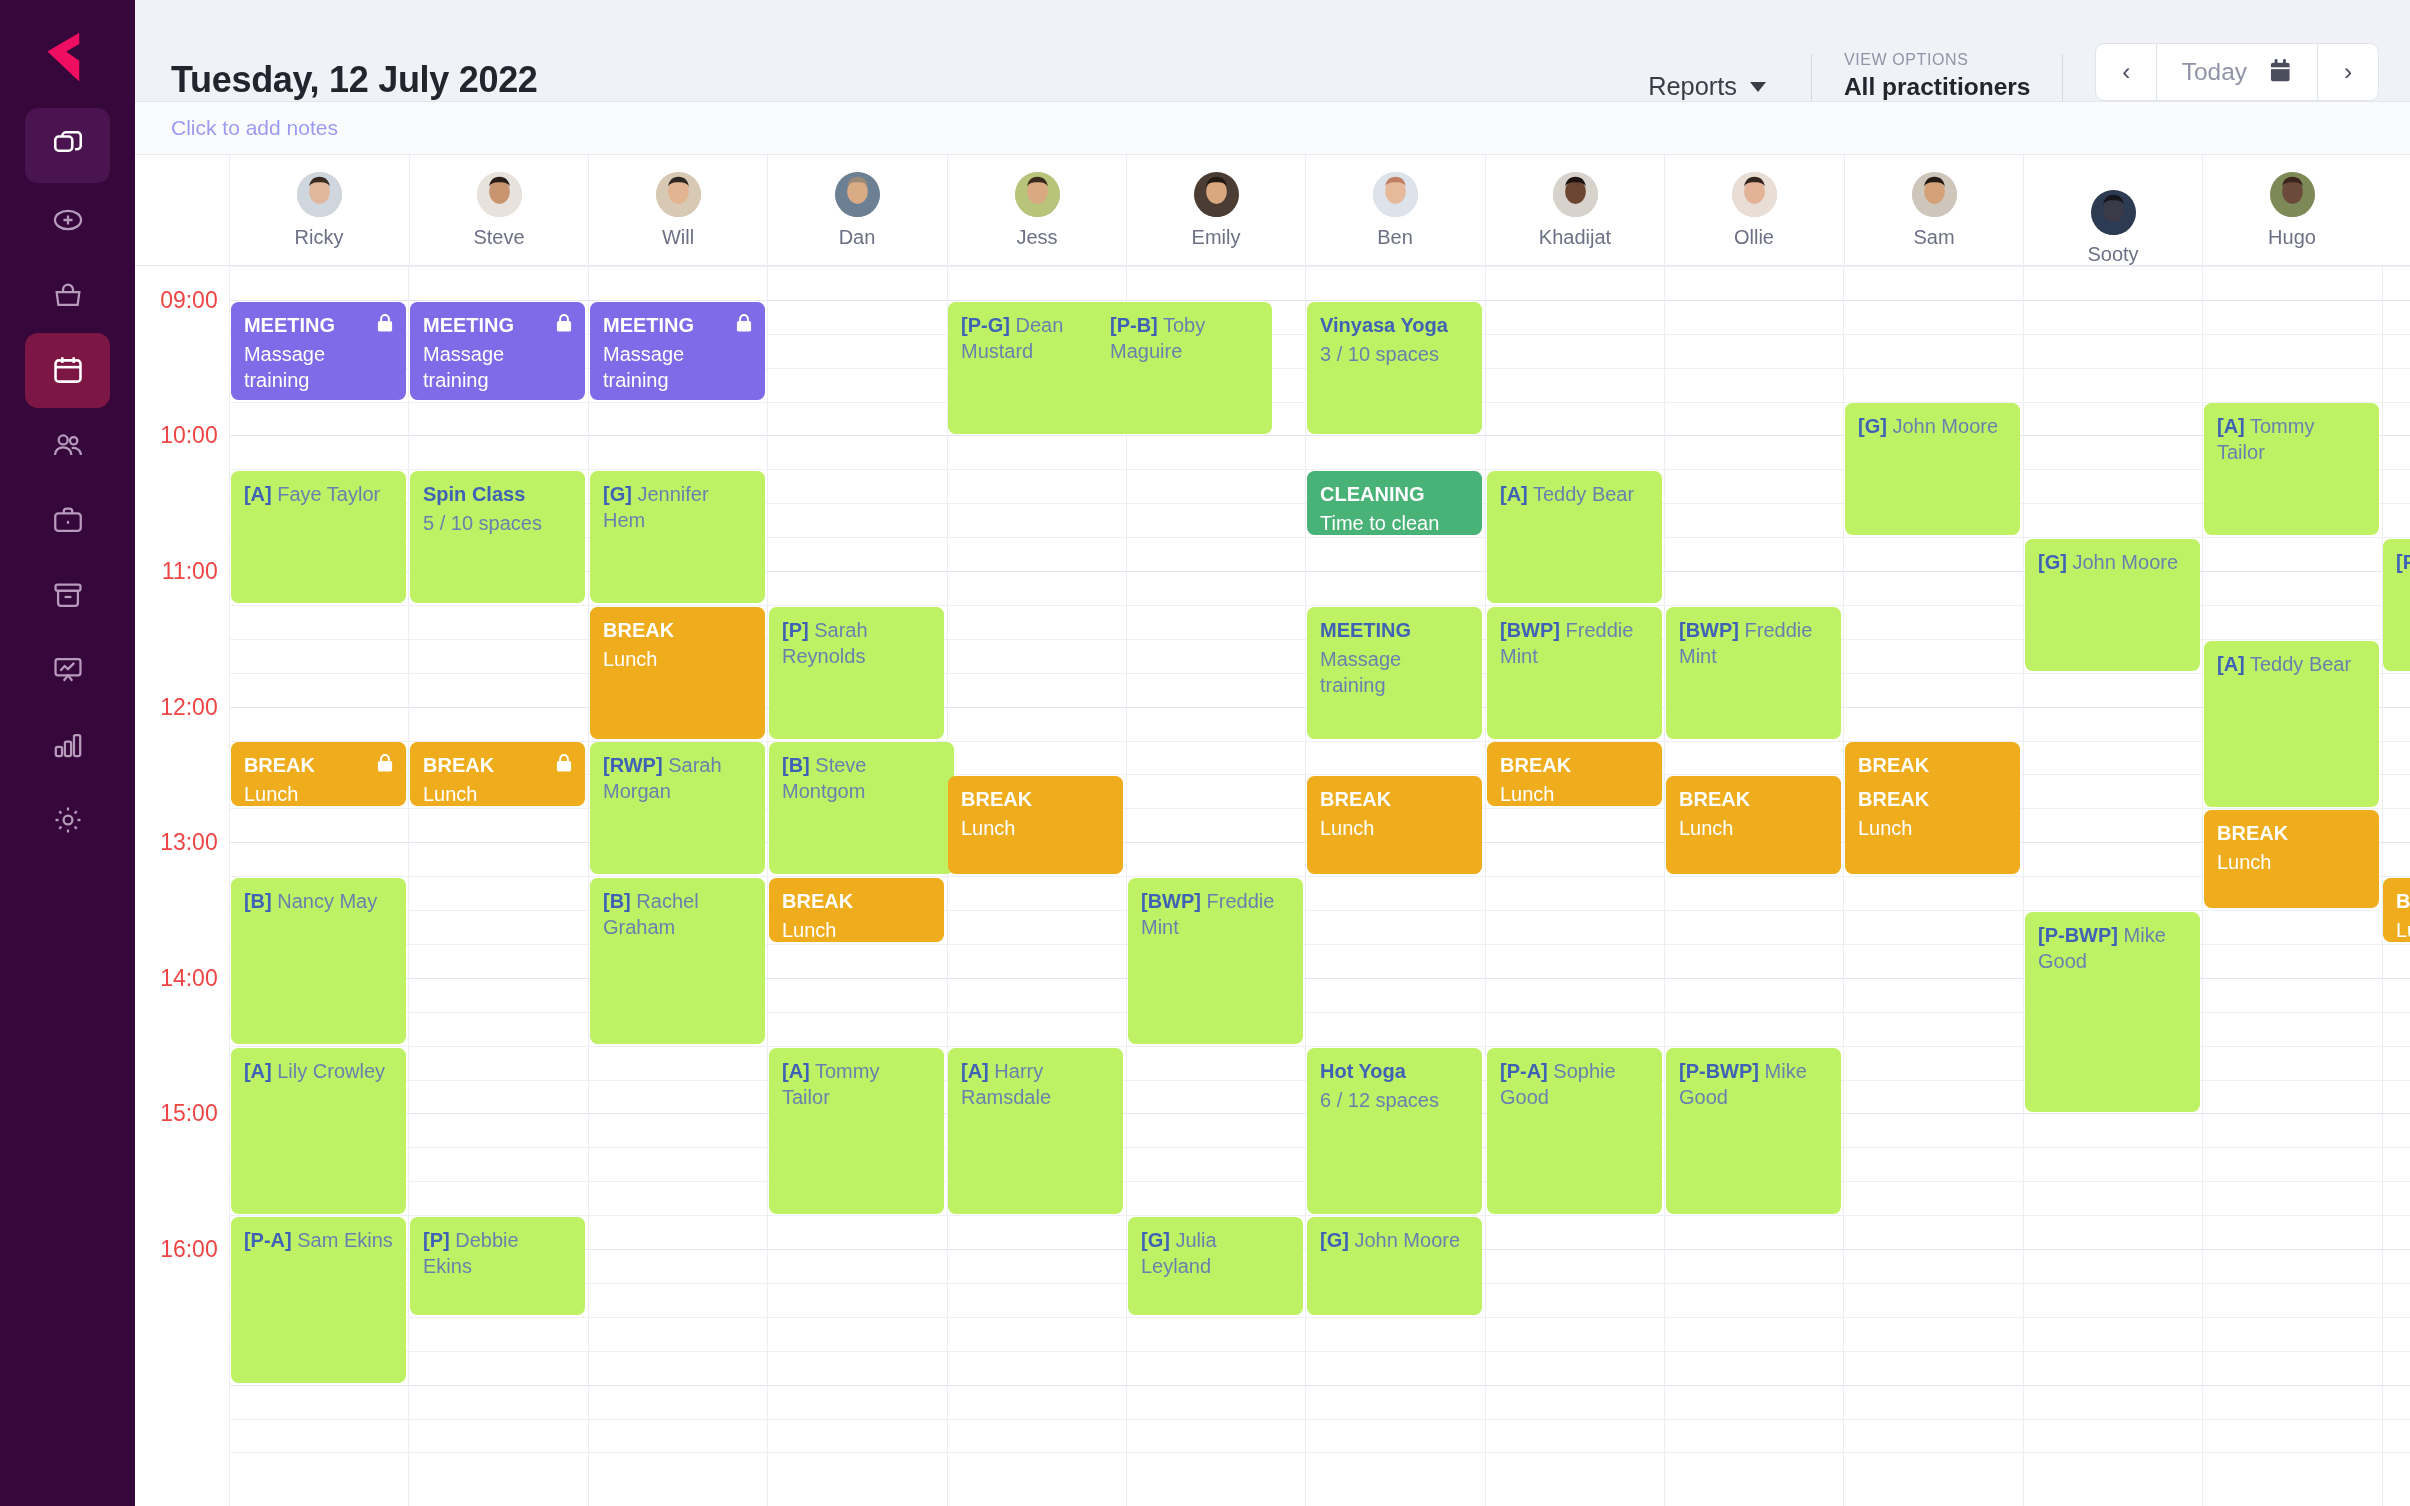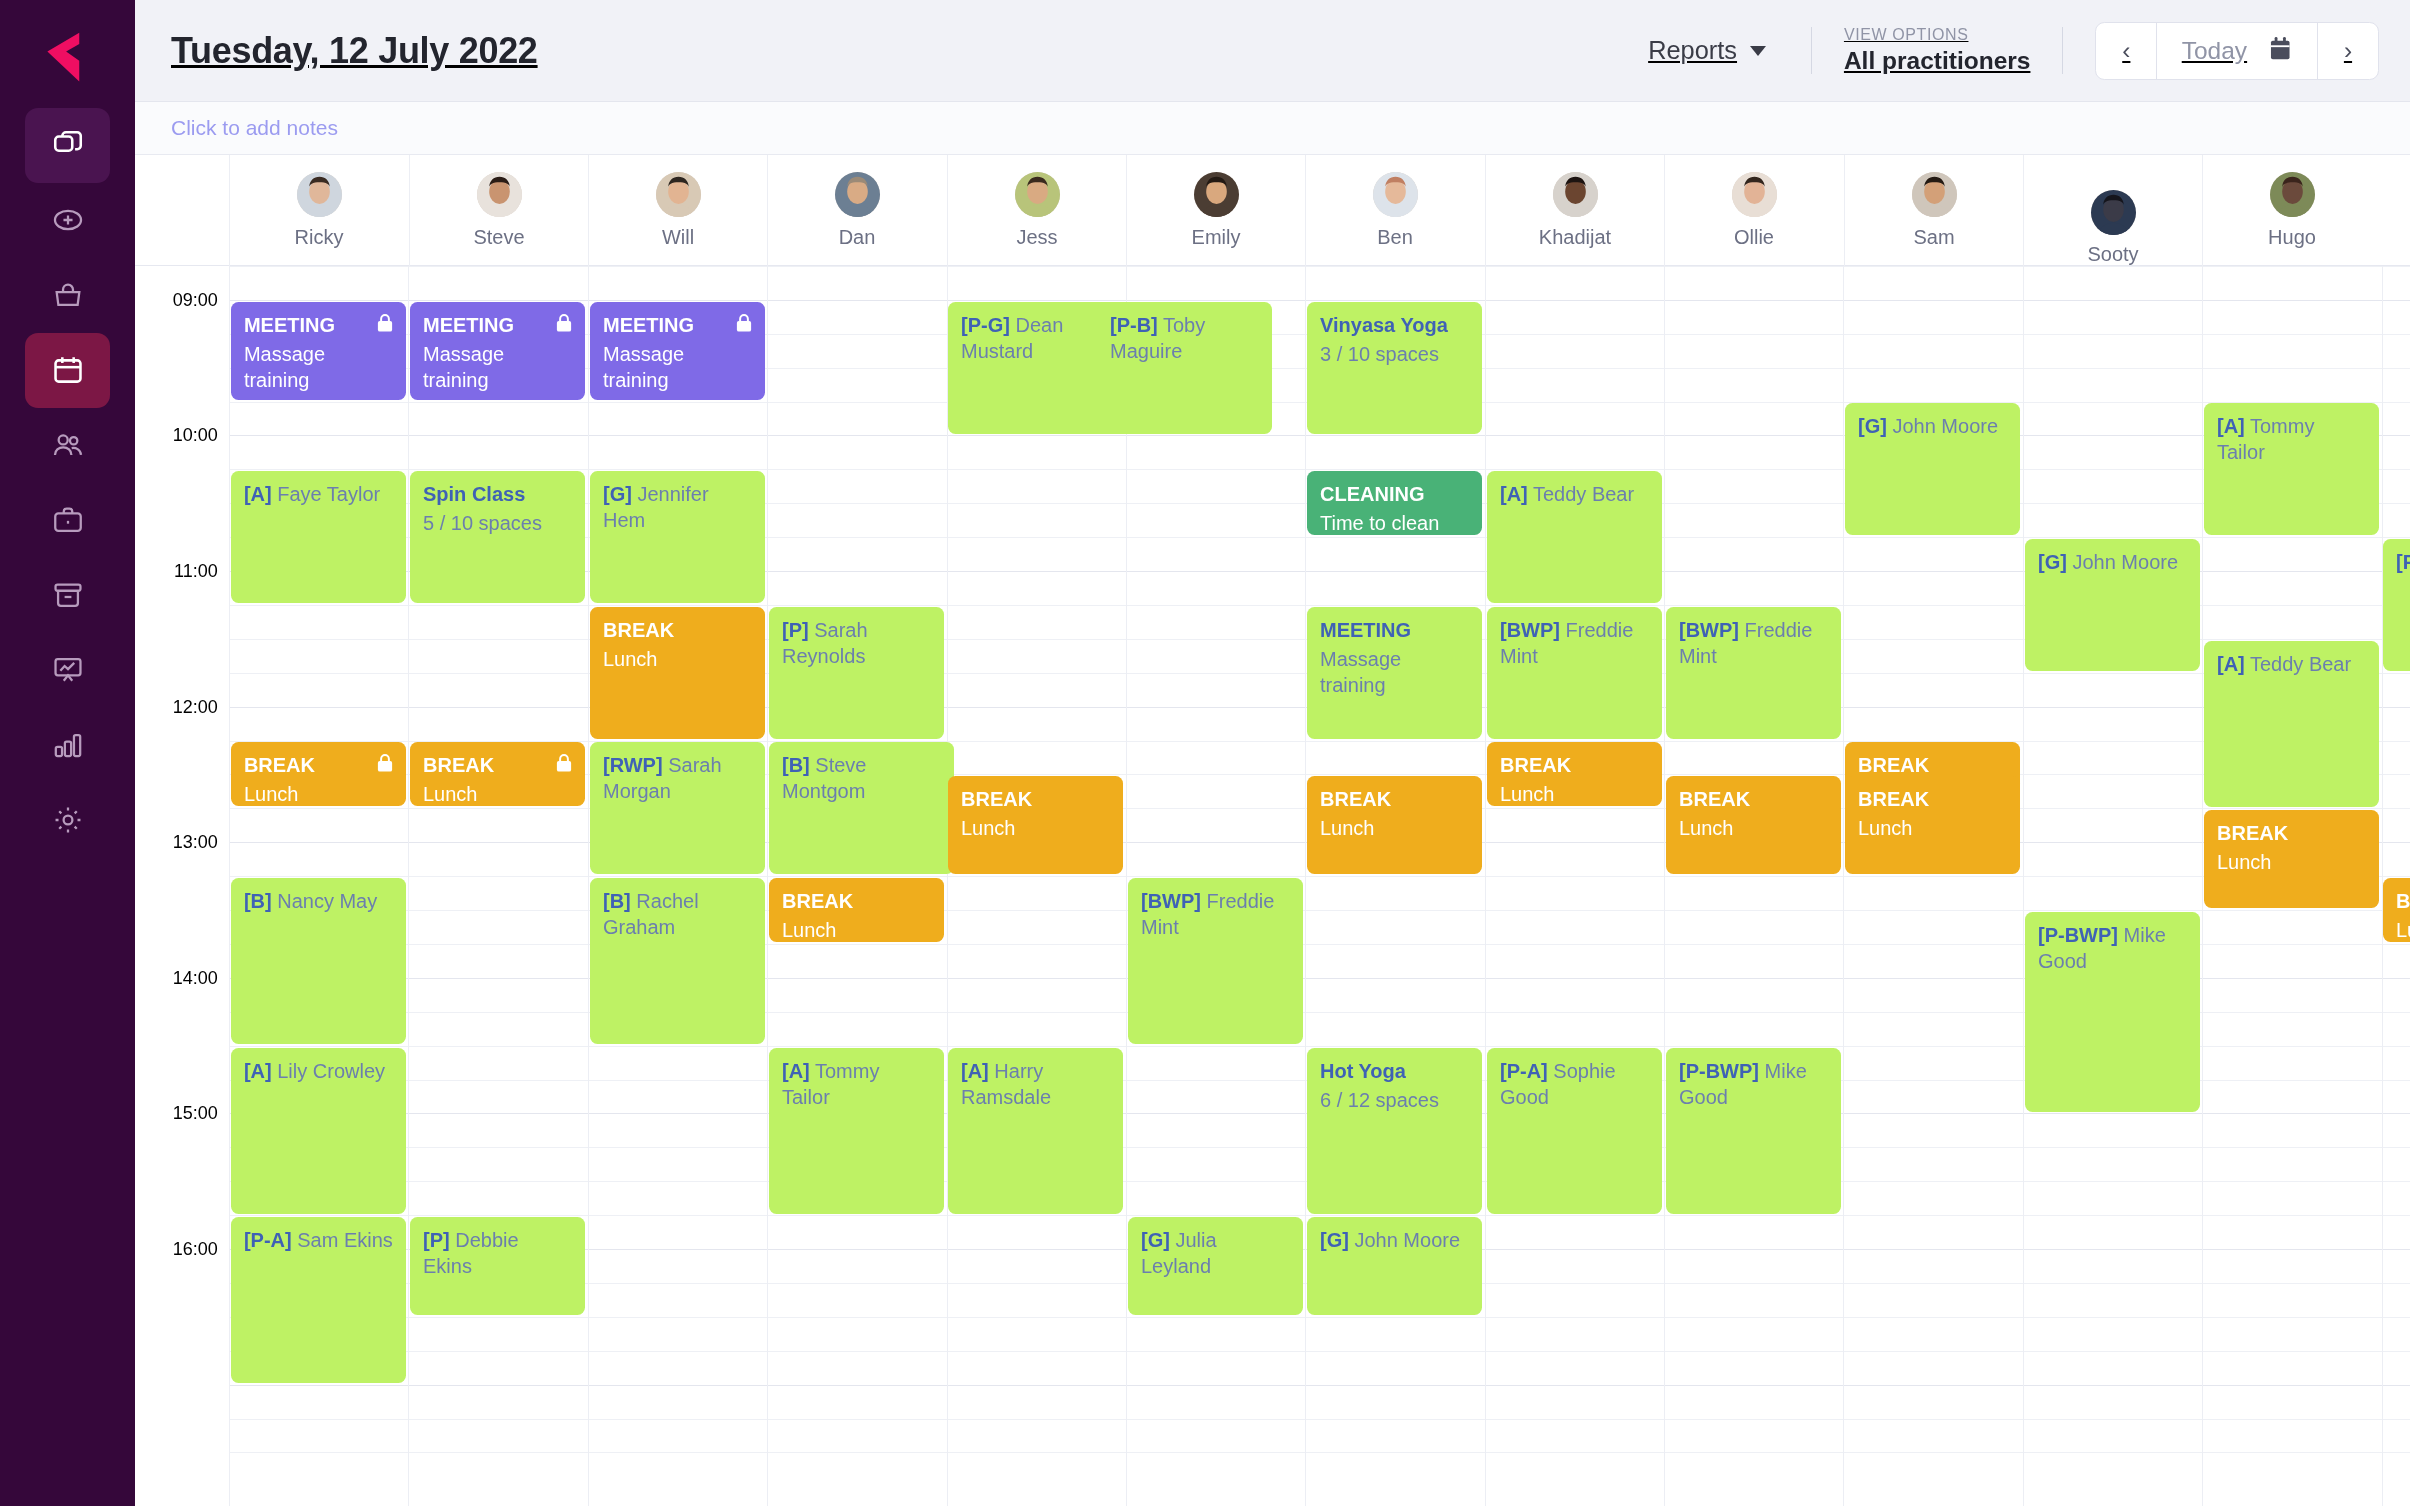--- a/index.html
+++ b/index.html
@@ -34,24 +34,23 @@
   .nav-item.sel-dark { background: #4a1450; }
   .nav-item.sel-accent { background: #7c1745; }
   .nav-item svg { display: block; }
 
   
   .right { flex: 1; display: flex; flex-direction: column; height: 1507px; position: relative; }
 
   .topbar {
     height: 102px; min-height: 102px;
     background: #f1f2f7;
-    display: flex; align-items: center;
+    display: flex; align-items: flex-end;
     padding: 0 32px 0 36px;
     border-bottom: 0.9px solid #e4e6ee;
-    text-decoration: underline;
   }
   .page-title { font-size: 36px; font-weight: bold; color: #23252e; letter-spacing: -0.3px; }
   .topbar-spacer { flex: 1; }
   .reports-btn {
     display: flex; align-items: center; gap: 13px;
     font-size: 25.4px; color: #3a3c47; cursor: pointer; padding: 0 13px;
   }
   .chev-down {
     width: 0; height: 0;
     border-left: 8.5px solid transparent;
@@ -111,21 +110,21 @@
     background: #d9cfc6;
   }
   .avatar .face { position: absolute; inset: 0; }
   .prac-name { font-size: 20px; color: #6c7084; margin-top: 8.5px; }
 
   .cal-body { position: absolute; top: 111px; left: 0; right: 0; bottom: 0; }
 
   .timecol { position: absolute; top: 0; left: 0; width: 94px; height: 100%; }
   .timelbl {
     position: absolute; right: 11.3px;
-    font-size: 18px; color: #000000;
+    font-size: 23px; color: #ef4444;
     transform: translateY(-50%);
   }
 
   .grid { position: absolute; top: 0; left: 94px; right: 0; bottom: 0; }
   .hline { position: absolute; left: 0; right: 0; height: 0.9px; background: #eef0f5; }
   .hline.hour { background: #e4e6ee; }
   .vline { position: absolute; top: 0; bottom: 0; width: 0.9px; background: #eceef4; }
 
   
   .ev {

